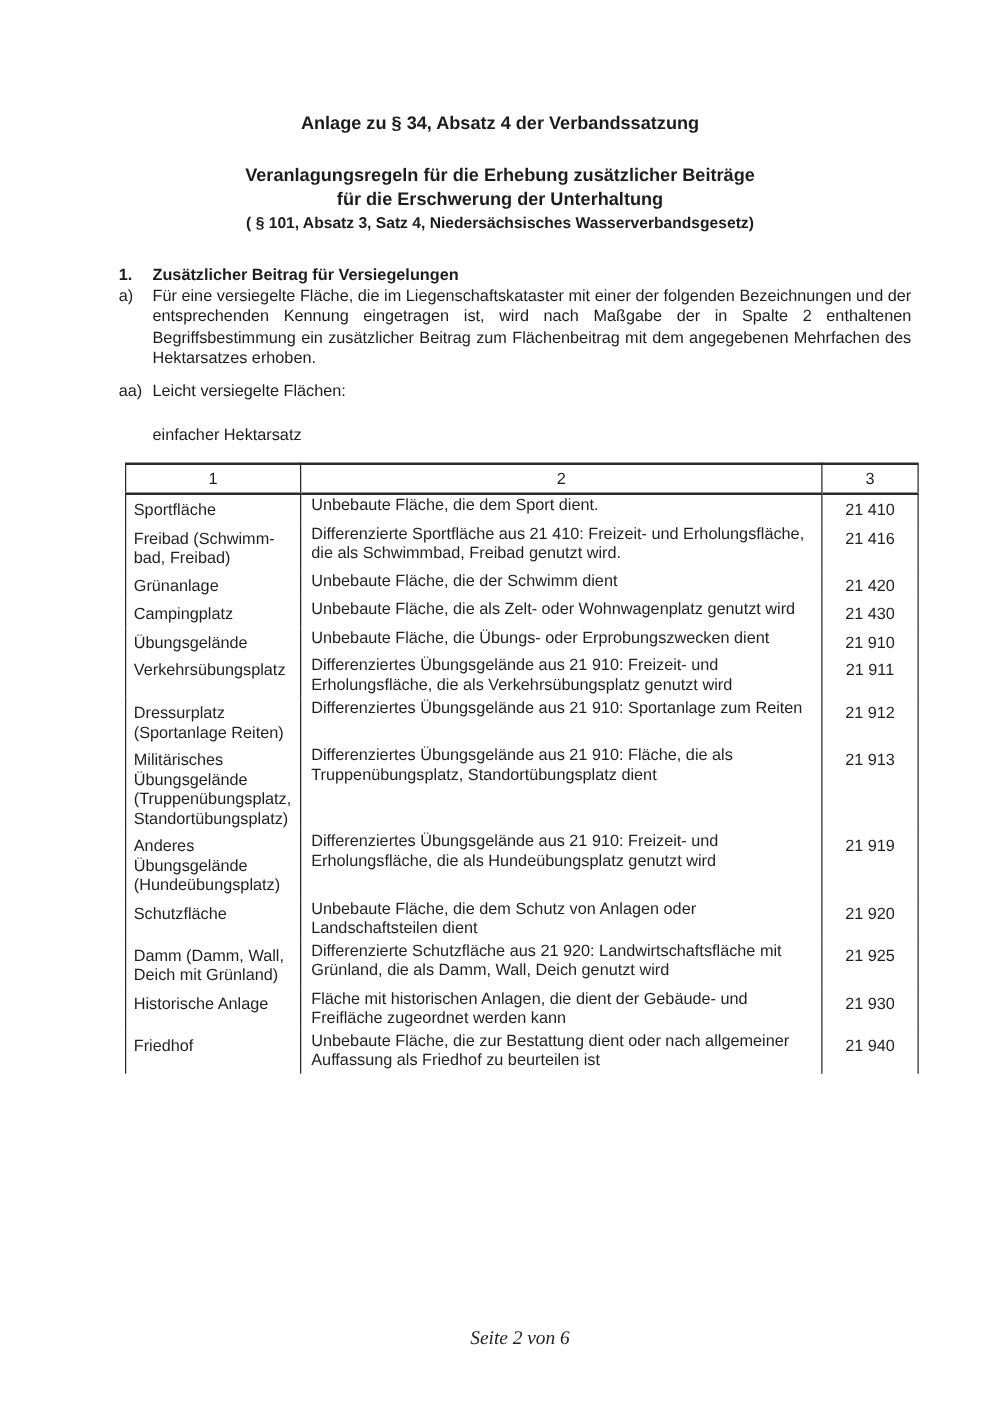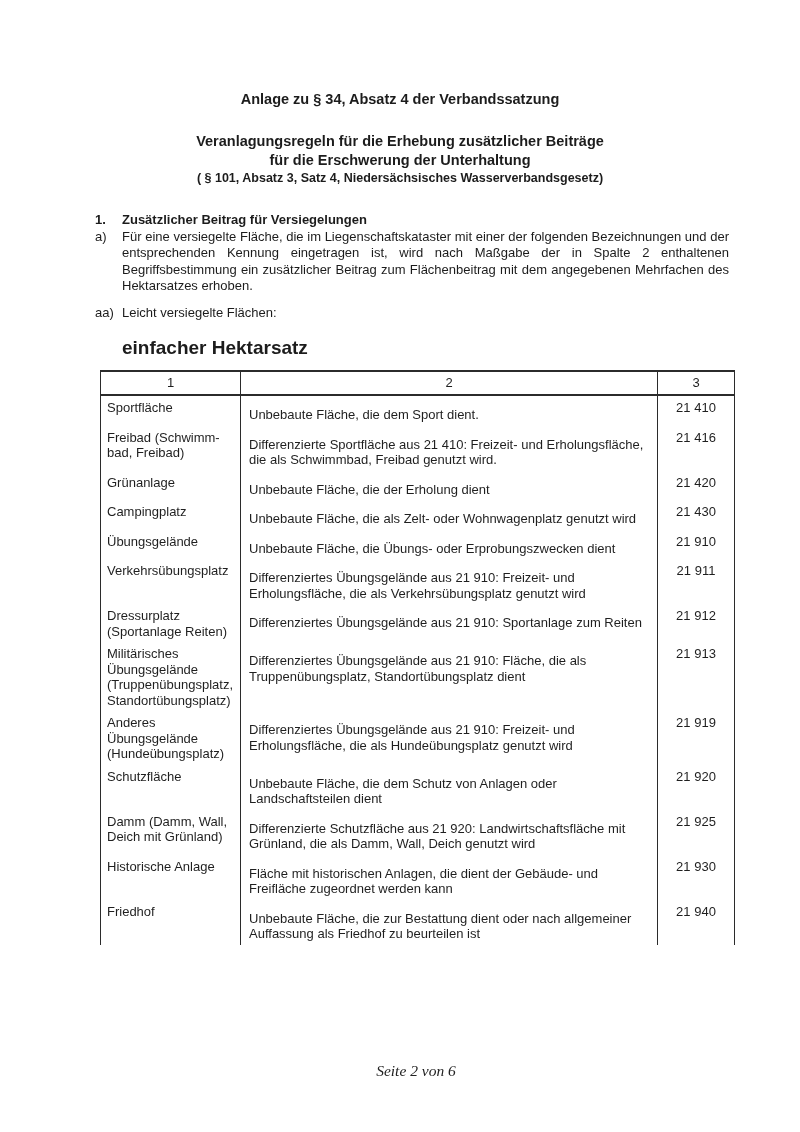--- a/index.html
+++ b/index.html
@@ -13,41 +13,41 @@
   .doc-title{font-size:14.5px;font-weight:bold;line-height:18px;}
   .doc-subtitle{margin-top:24px;font-size:14.5px;font-weight:bold;line-height:19px;}
   .doc-subnote{font-size:12.5px;font-weight:bold;line-height:17px;}
   .content{margin-left:95px;width:634px;}
   .row-flex{display:flex;align-items:flex-start;}
   .label{flex:0 0 27px;}
   .section-heading{margin-top:25px;font-weight:bold;font-size:13px;line-height:16.5px;}
   .item-a{margin-top:0px;font-size:13px;line-height:16.5px;}
   .item-a .text{flex:1;text-align:justify;}
   .item-aa{margin-top:10px;font-size:13px;line-height:16px;}
-  .rate-note{margin-top:19px;margin-left:27px;font-size:19px;line-height:16px;font-weight:bold;}
+  .rate-note{margin-top:19px;margin-left:27px;font-size:13px;line-height:16px;}
   table.fee{
     margin-top:14px;margin-left:5px;
     width:634px;border-collapse:collapse;table-layout:fixed;
     font-size:13px;color:#1f1f1f;
     border-top:2px solid #2b2b2b;border-left:1.5px solid #2b2b2b;border-right:1.5px solid #2b2b2b;
   }
   col.c1{width:140px;}
   col.c2{width:417px;}
   col.c3{width:77px;}
   table.fee th{
     font-weight:normal;text-align:center;padding:5px 4px 5px;
     border-bottom:3.5px double #2b2b2b;line-height:15.5px;
   }
   table.fee tr.num-row td{
     text-align:center;padding:3px 4px 4px;
     border-bottom:2px solid #2b2b2b;line-height:15.5px;
   }
   table.fee .bl{border-left:1.3px solid #2b2b2b;}
   table.fee tbody td{
-    vertical-align:top;padding:11px 8px 3px;line-height:15.5px;
+    vertical-align:top;padding:0 8px 3px;line-height:15.5px;
   }
   table.fee tbody td.name{padding:4px 6px 3px 6px;}
   table.fee tbody td.code{text-align:center;padding:4px 2px 3px;}
   .footer{
     position:absolute;top:1062px;left:16px;width:800px;text-align:center;
     font-family:"Liberation Serif","DejaVu Serif",serif;font-size:15.5px;color:#222;font-style:italic;
   }
 </style>
 </head>
 <body>
@@ -101,21 +101,21 @@
             <td class="bl">Unbebaute Fläche, die dem Sport dient.</td>
             <td class="code bl">21 410</td>
           </tr>
           <tr>
             <td class="name">Freibad (Schwimm­bad, Freibad)</td>
             <td class="bl">Differenzierte Sportfläche aus 21 410: Freizeit- und Erholungsfläche, die als Schwimmbad, Freibad genutzt wird.</td>
             <td class="code bl">21 416</td>
           </tr>
           <tr>
             <td class="name">Grünanlage</td>
-            <td class="bl">Unbebaute Fläche, die der Erholung dient</td>
+            <td class="bl">Unbebaute Fläche, die der Schwimm dient</td>
             <td class="code bl">21 420</td>
           </tr>
           <tr>
             <td class="name">Campingplatz</td>
             <td class="bl">Unbebaute Fläche, die als Zelt- oder Wohnwagenplatz genutzt wird</td>
             <td class="code bl">21 430</td>
           </tr>
           <tr>
             <td class="name">Übungsgelände</td>
             <td class="bl">Unbebaute Fläche, die Übungs- oder Erprobungszwecken dient</td>

